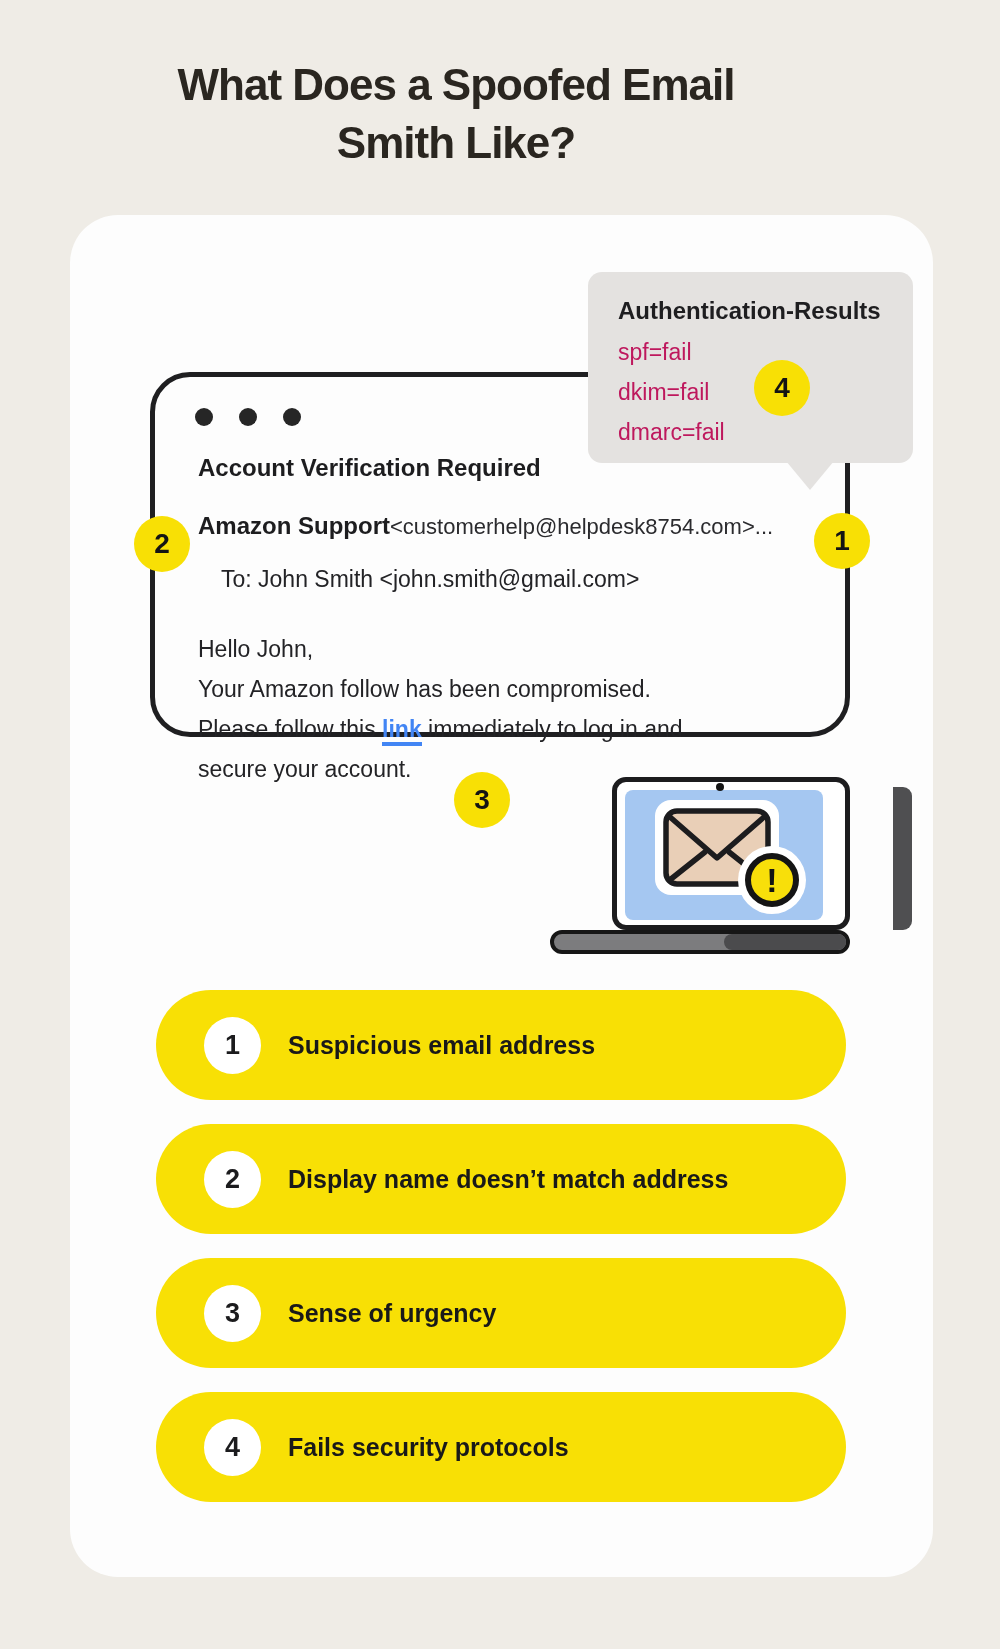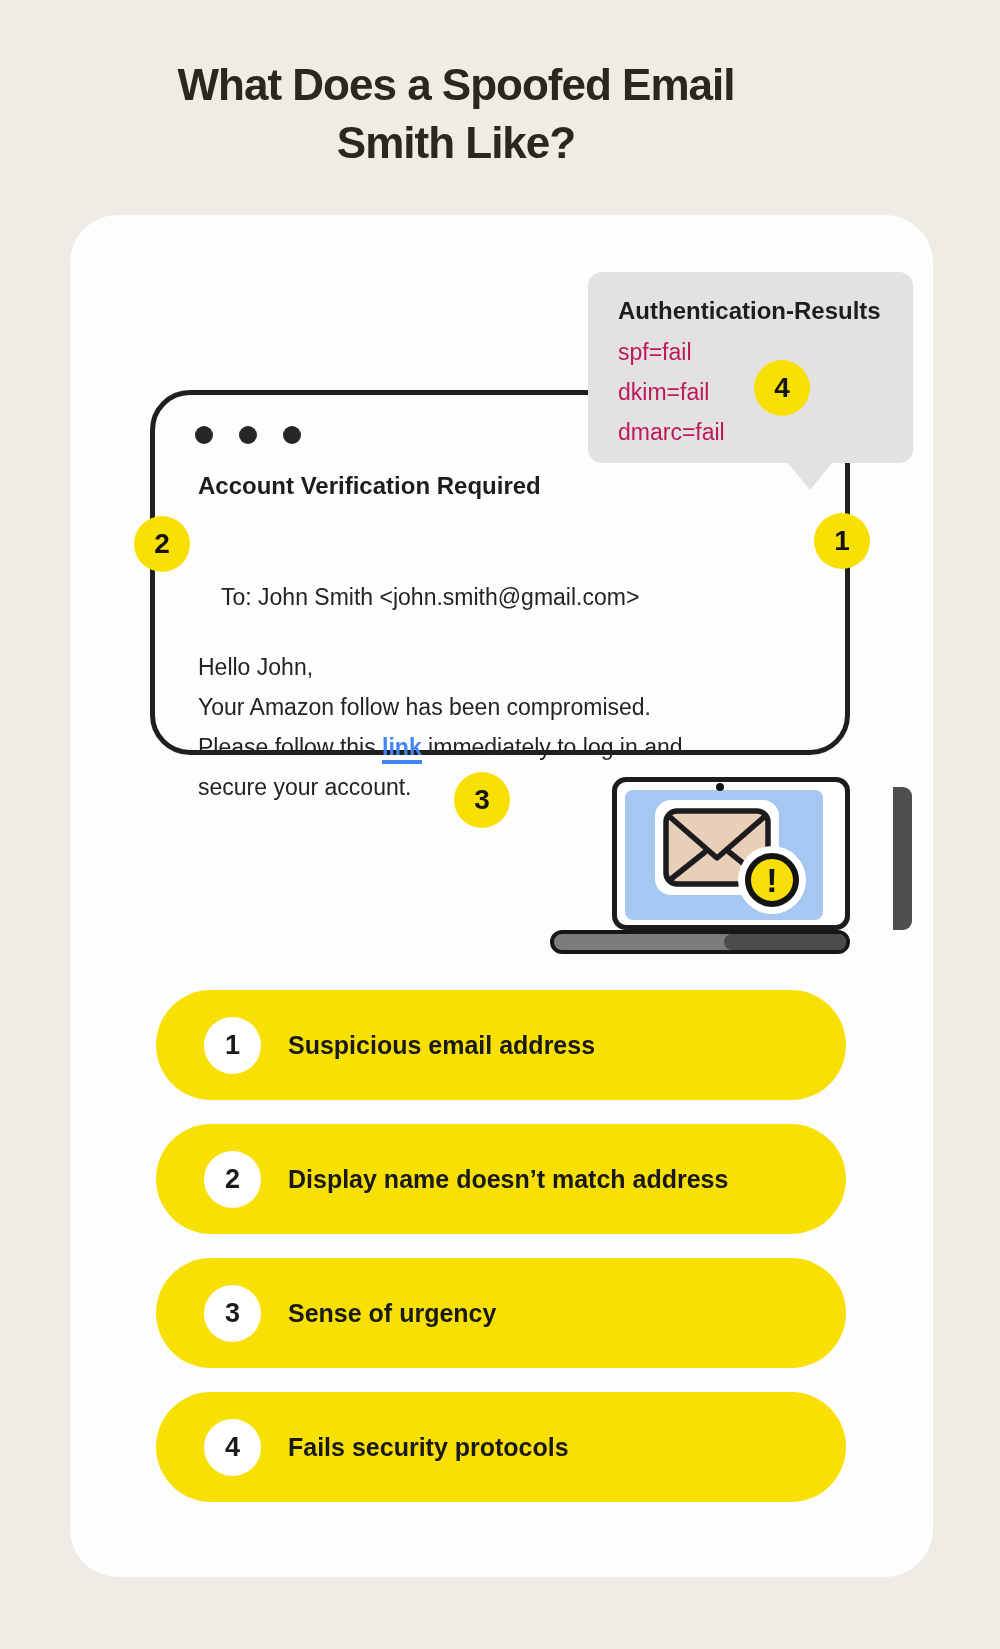--- a/index.html
+++ b/index.html
@@ -7,21 +7,21 @@
 
   
   .title{position:absolute;top:56px;left:0;width:912px;text-align:center;
          font-weight:700;font-size:44px;line-height:58px;color:#2A2620;letter-spacing:-1px;}
 
   
   .card{position:absolute;left:70px;top:215px;width:863px;height:1362px;
         background:#FDFDFD;border-radius:48px;z-index:1;}
 
   
-  .email-window{position:absolute;left:150px;top:390px;width:700px;height:365px;
+  .email-window{position:absolute;left:150px;top:372px;width:700px;height:365px;
                 box-sizing:border-box;border:5px solid #1F1F21;border-radius:40px;
                 background:#FDFDFD;z-index:2;}
   .dot{position:absolute;width:18px;height:18px;border-radius:50%;background:#262626;top:31px;}
   .dot1{left:40px;} .dot2{left:84px;} .dot3{left:128px;}
   .subject{position:absolute;left:43px;top:76px;font-size:24px;line-height:30px;font-weight:bold;color:#1D1D1F;white-space:nowrap;}
   .from-row{position:absolute;left:43px;top:134px;font-size:24px;line-height:30px;color:#1D1D1F;white-space:nowrap;}
   .from-name{font-weight:bold;}
   .from-addr{font-weight:normal;font-size:22px;color:#2B2B2E;}
   .to-row{position:absolute;left:43px;top:187px;font-size:23px;line-height:30px;color:#232326;white-space:nowrap;margin-left:23px;}
   .body-text{position:absolute;left:43px;top:252px;font-size:23px;line-height:40px;color:#232326;}
@@ -81,20 +81,23 @@
 
 <div class="card"></div>
 
 <div class="email-window">
   <span class="dot dot1"></span>
   <span class="dot dot2"></span>
   <span class="dot dot3"></span>
 
   <div class="subject">Account Verification Required</div>
 
+  <div class="from-row">
+    <span class="from-name">Amazon Support</span><span class="from-addr">&lt;customerhelp@helpdesk8754.com&gt;...</span>
+  </div>
 
   <div class="to-row">To: John Smith &lt;john.smith@gmail.com&gt;</div>
 
   <div class="body-text">
     <div class="body-line">Hello John,</div>
     <div class="body-line">Your Amazon follow has been compromised.</div>
     <div class="body-line"><span>Please follow this </span><span class="mail-link">link</span><span> immediately to log in and</span></div>
     <div class="body-line">secure your account.</div>
   </div>
 </div>

